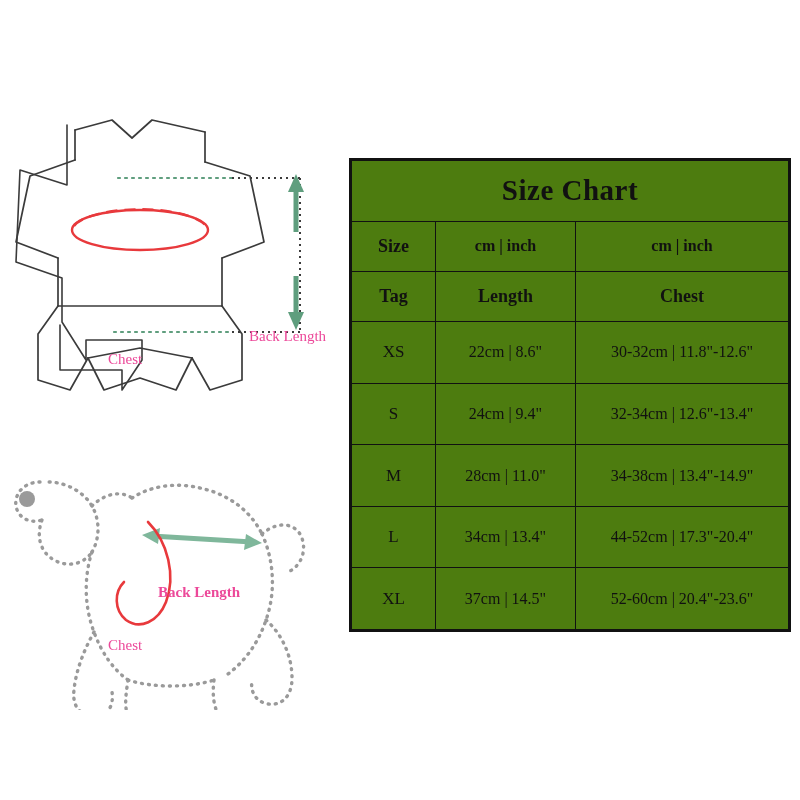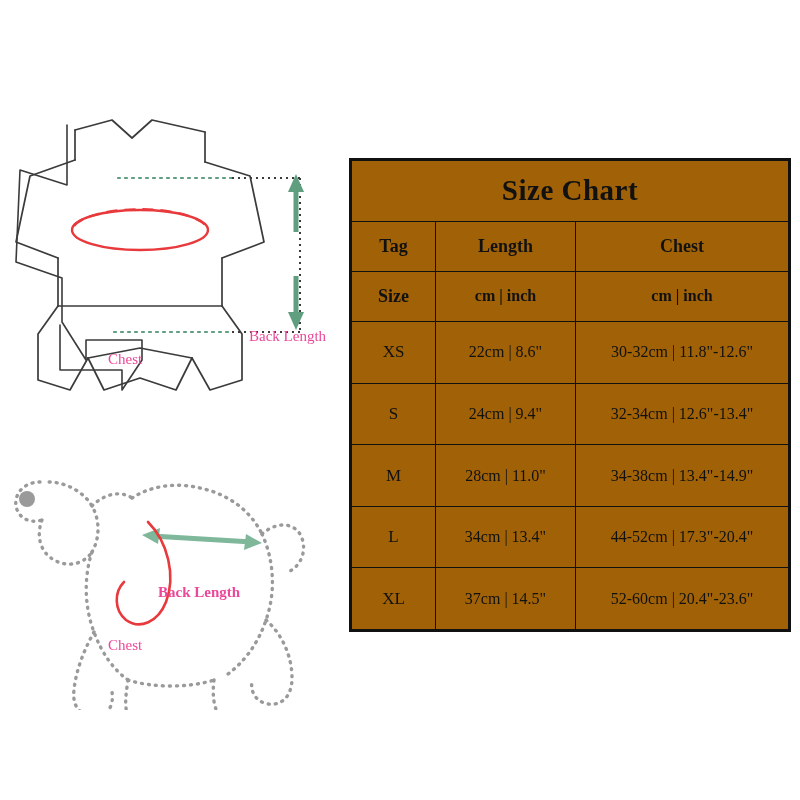--- a/index.html
+++ b/index.html
@@ -43,21 +43,21 @@
   .label-dog-back     { left: 158px; top: 494px; font-size: 15px; font-weight: bold; }
   .label-dog-chest    { left: 108px; top: 547px; font-size: 15px; }
 
   
   .chart {
     position: absolute;
     left: 349px;
     top: 158px;
     width: 442px;
     height: 474px;
-    background: #a16207;
+    background: #4d7c0f;
     border: 2px solid #111111;
     box-sizing: border-box;
   }
   table.size-table {
     width: 100%;
     height: 100%;
     border-collapse: collapse;
     table-layout: fixed;
   }
   table.size-table td {
@@ -210,29 +210,29 @@
       <colgroup>
         <col class="col-tag">
         <col class="col-len">
         <col class="col-chest">
       </colgroup>
       <tbody>
         <tr>
           <td class="title-cell" colspan="3">Size Chart</td>
         </tr>
         <tr>
+          <td class="tag-cell-bottom">Size</td>
+          <td class="unit-cell">cm | inch</td>
+          <td class="unit-cell">cm | inch</td>
+        </tr>
+        <tr>
           <td class="tag-cell-top">Tag</td>
           <td class="head-cell">Length</td>
           <td class="head-cell">Chest</td>
         </tr>
-        <tr>
-          <td class="tag-cell-bottom">Size</td>
-          <td class="unit-cell">cm | inch</td>
-          <td class="unit-cell">cm | inch</td>
-        </tr>
 
         <tr>
           <td class="data-cell size-cell">XS</td>
           <td class="data-cell">22cm | 8.6"</td>
           <td class="data-cell">30-32cm | 11.8"-12.6"</td>
         </tr>
         <tr>
           <td class="data-cell size-cell">S</td>
           <td class="data-cell">24cm | 9.4"</td>
           <td class="data-cell">32-34cm | 12.6"-13.4"</td>

